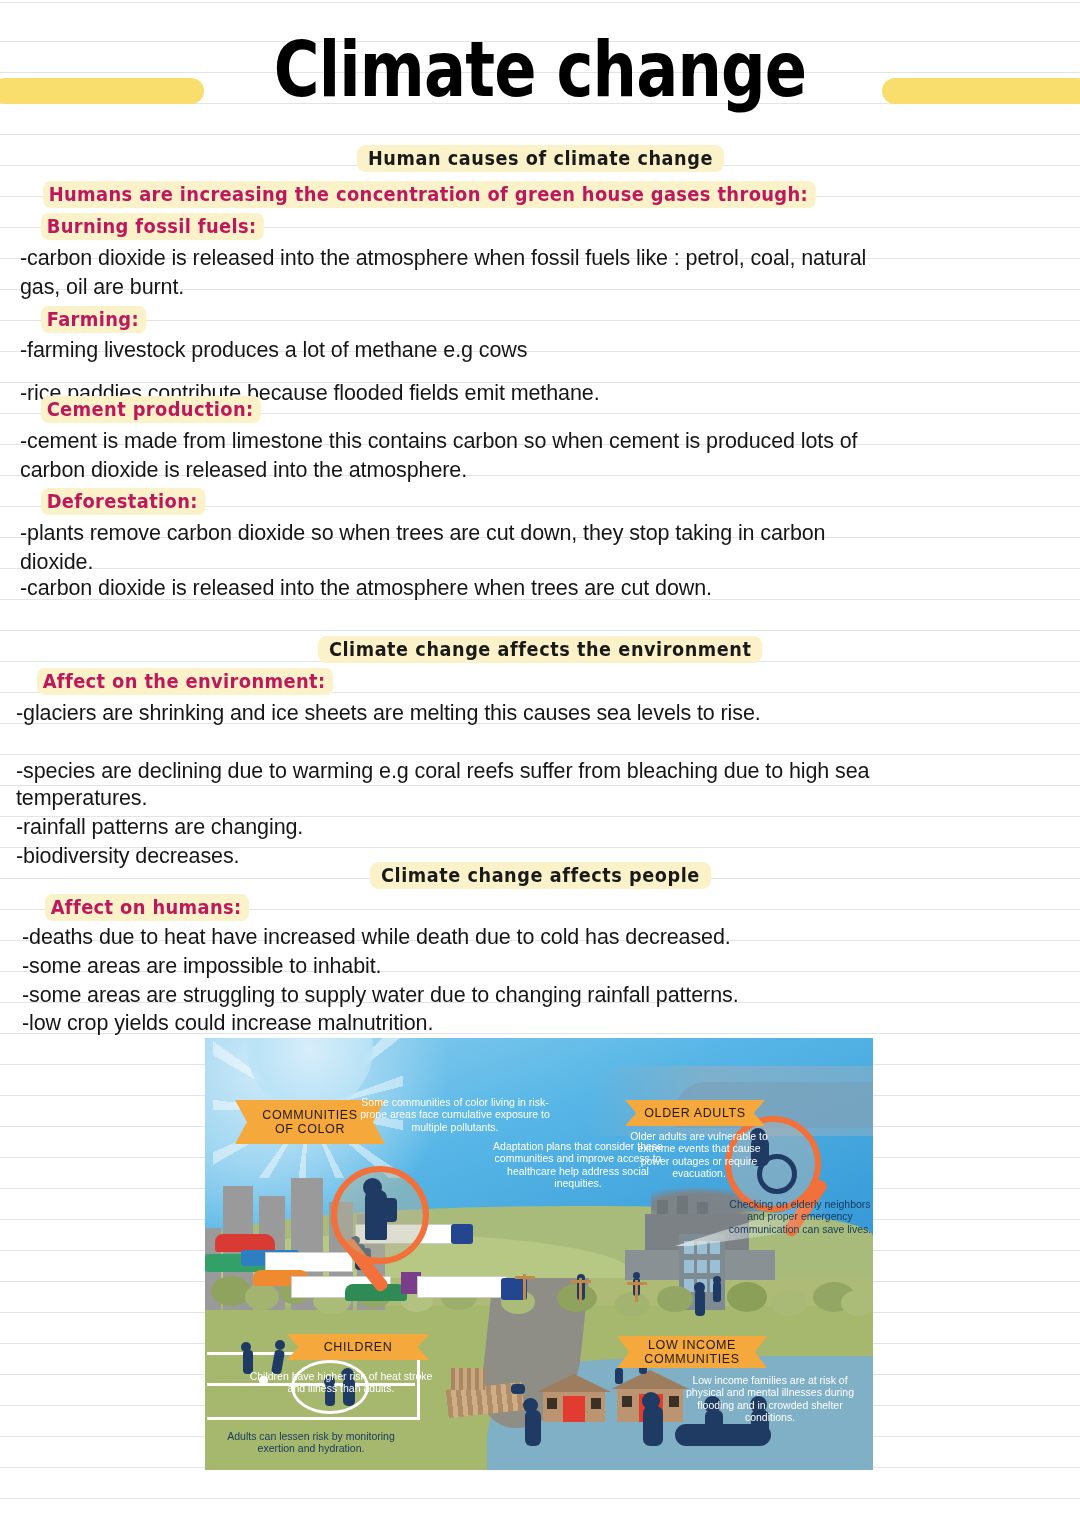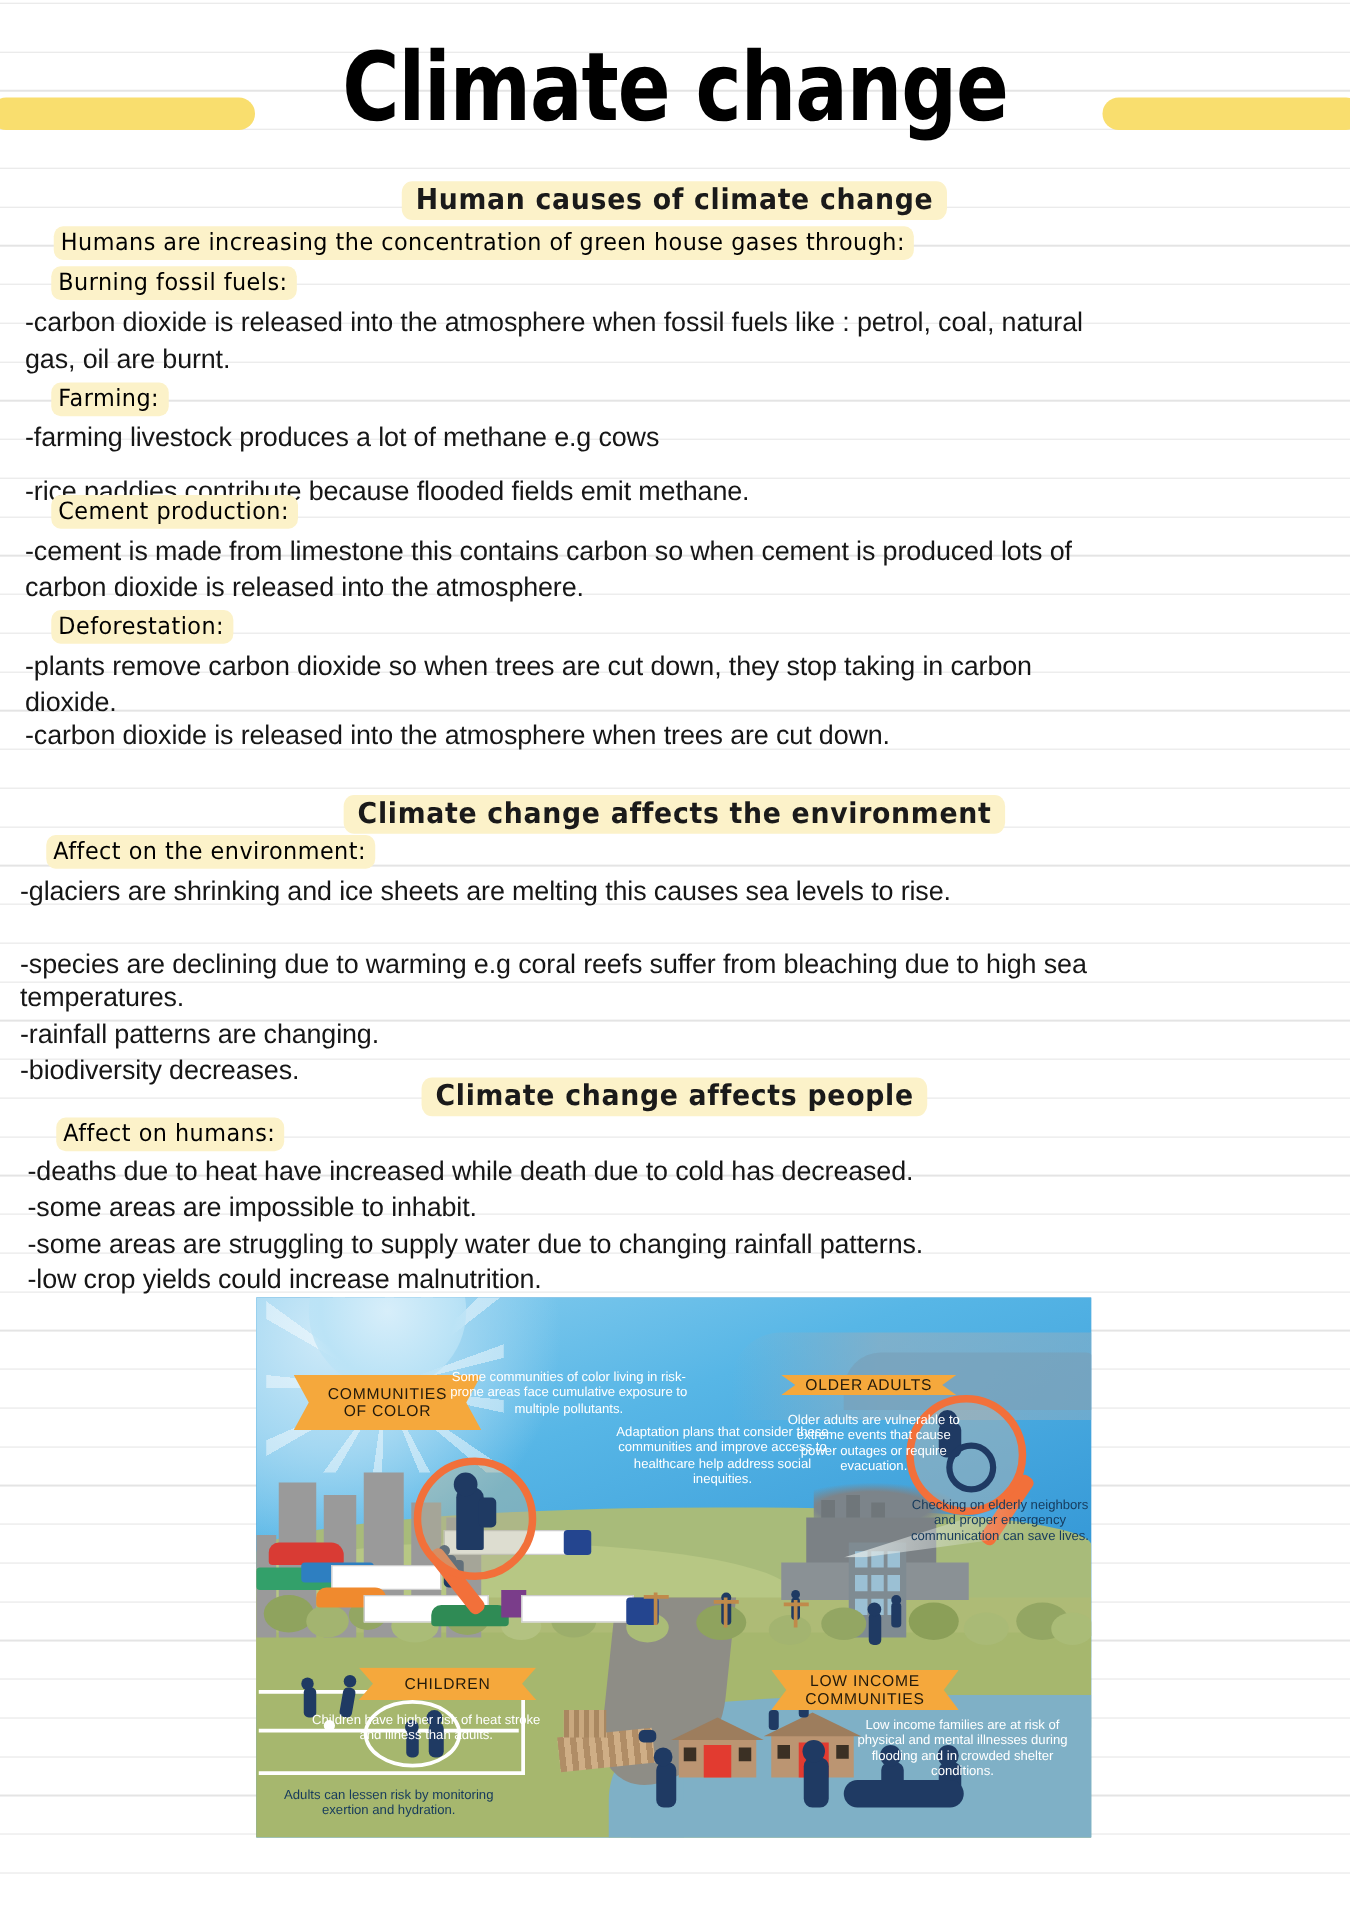--- a/index.html
+++ b/index.html
@@ -47,37 +47,37 @@
     transform-origin:center center;
   }
 
   
   .sec-head{
     position:absolute;
     text-align:center;
     width:1080px;left:0;
     font-family:"DejaVu Sans", sans-serif;
     font-weight:bold;
-    font-size:23px;
+    font-size:19px;
     color:#1a1a1a;
     letter-spacing:0.6px;
   }
   .sec-head span{
     background:#fcf2c9;
     padding:2px 12px 3px 12px;
     border-radius:9px;
     transform:scaleX(0.93);
     display:inline-block;
   }
   .sub-head{
     position:absolute;
     font-family:"DejaVu Sans", sans-serif;
-    font-weight:normal;
+    font-weight:bold;
     font-size:19px;
-    color:#000000;
+    color:#be185d;
     letter-spacing:0.4px;
     white-space:nowrap;
     padding-left:17px;
   }
   .sub-head span{
     background:#fcf2c9;
     padding:2px 8px 3px 6px;
     border-radius:8px;
     display:inline-block;
     transform:scaleX(0.94);
@@ -413,21 +413,21 @@
     <div class="layer" style="left:318px;top:236px;width:3px;height:26px;background:#c08a4a;"></div>
     <div class="layer" style="left:310px;top:238px;width:20px;height:3px;background:#c08a4a;"></div>
     <div class="layer" style="left:374px;top:240px;width:3px;height:24px;background:#c08a4a;"></div>
     <div class="layer" style="left:366px;top:242px;width:20px;height:3px;background:#c08a4a;"></div>
     <div class="layer" style="left:430px;top:242px;width:3px;height:22px;background:#c08a4a;"></div>
     <div class="layer" style="left:422px;top:244px;width:20px;height:3px;background:#c08a4a;"></div>
 
     <div class="banner" style="left:30px;top:62px;width:150px;height:44px;white-space:pre-line;">COMMUNITIES
 OF COLOR</div>
 
-    <div class="banner" style="left:420px;top:62px;width:140px;height:16px;">OLDER ADULTS</div>
+    <div class="banner" style="left:420px;top:62px;width:140px;height:26px;">OLDER ADULTS</div>
 
     <div class="banner" style="left:82px;top:296px;width:142px;height:26px;">CHILDREN</div>
 
     <div class="banner" style="left:412px;top:298px;width:150px;height:32px;white-space:pre-line;">LOW INCOME
 COMMUNITIES</div>
 
     <div class="cap white" style="left:155px;top:58px;width:190px;">Some communities of color living in risk-prone areas face cumulative exposure to multiple pollutants.</div>
 
     <div class="cap white" style="left:288px;top:102px;width:170px;">Adaptation plans that consider these communities and improve access to healthcare help address social inequities.</div>
 

